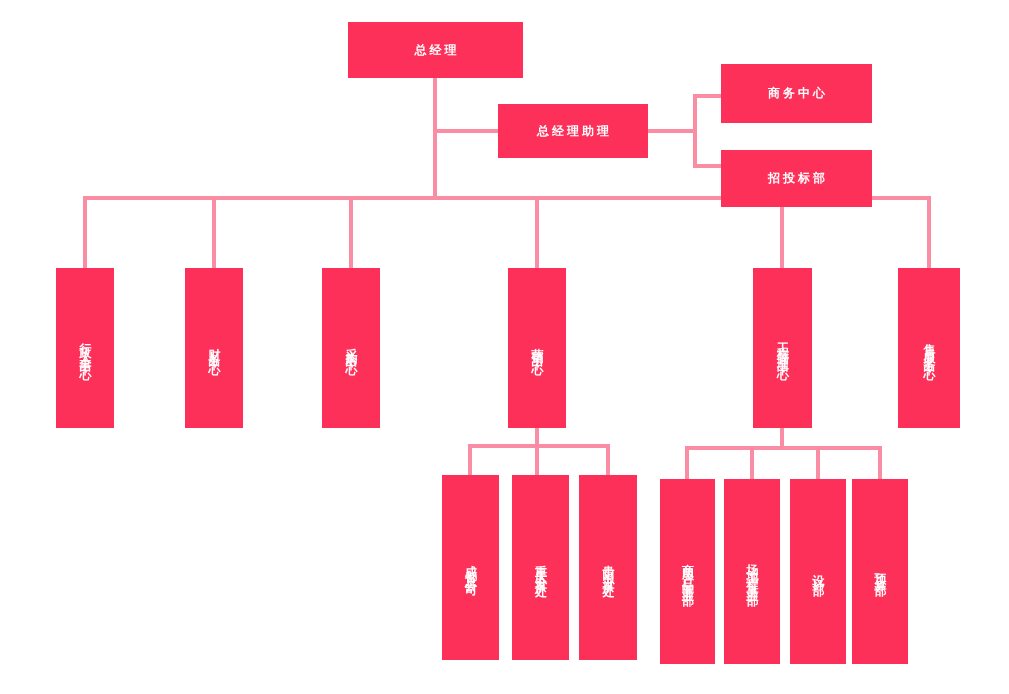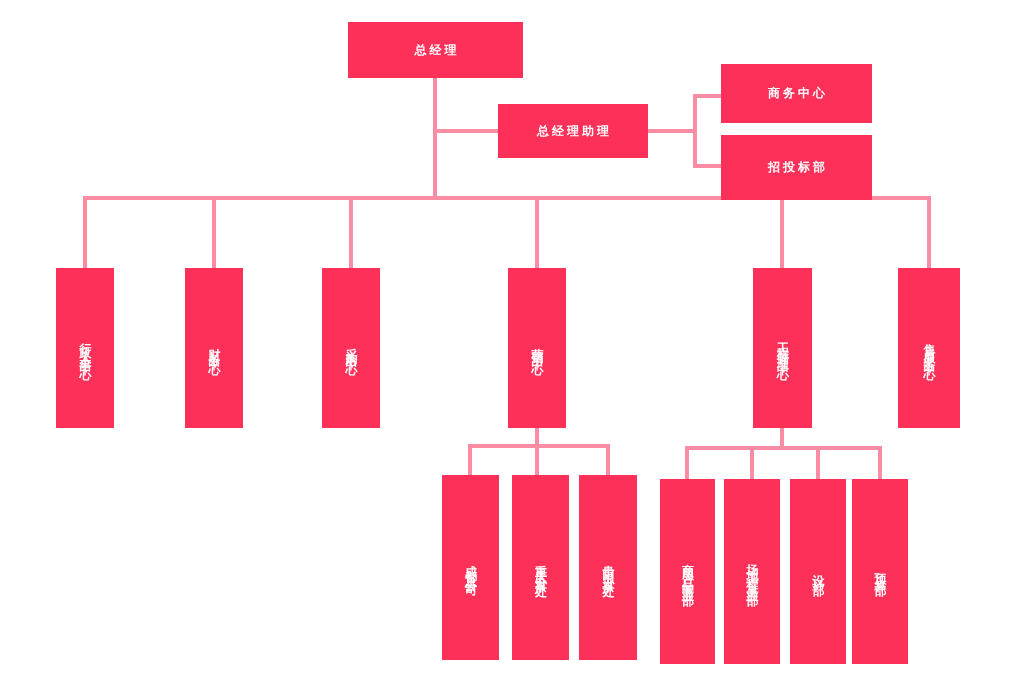--- a/index.html
+++ b/index.html
@@ -74,21 +74,21 @@
   <div class="node h" style="left:348px;top:22px;width:175px;height:56px">
     <span class="lbl">总经理</span>
   </div>
 
   <div class="node h" style="left:721px;top:64px;width:151px;height:59px">
     <span class="lbl">商务中心</span>
   </div>
   <div class="node h" style="left:498px;top:104px;width:150px;height:54px">
     <span class="lbl">总经理助理</span>
   </div>
-  <div class="node h" style="left:721px;top:135px;width:151px;height:65px">
+  <div class="node h" style="left:721px;top:150px;width:151px;height:57px">
     <span class="lbl">招投标部</span>
   </div>
 
   <div class="node v" style="left:56px;top:268px;width:58px;height:160px">
     <span class="lbl">行政人事中心</span>
   </div>
   <div class="node v" style="left:185px;top:268px;width:58px;height:160px">
     <span class="lbl">财务中心</span>
   </div>
   <div class="node v" style="left:322px;top:268px;width:58px;height:160px">

